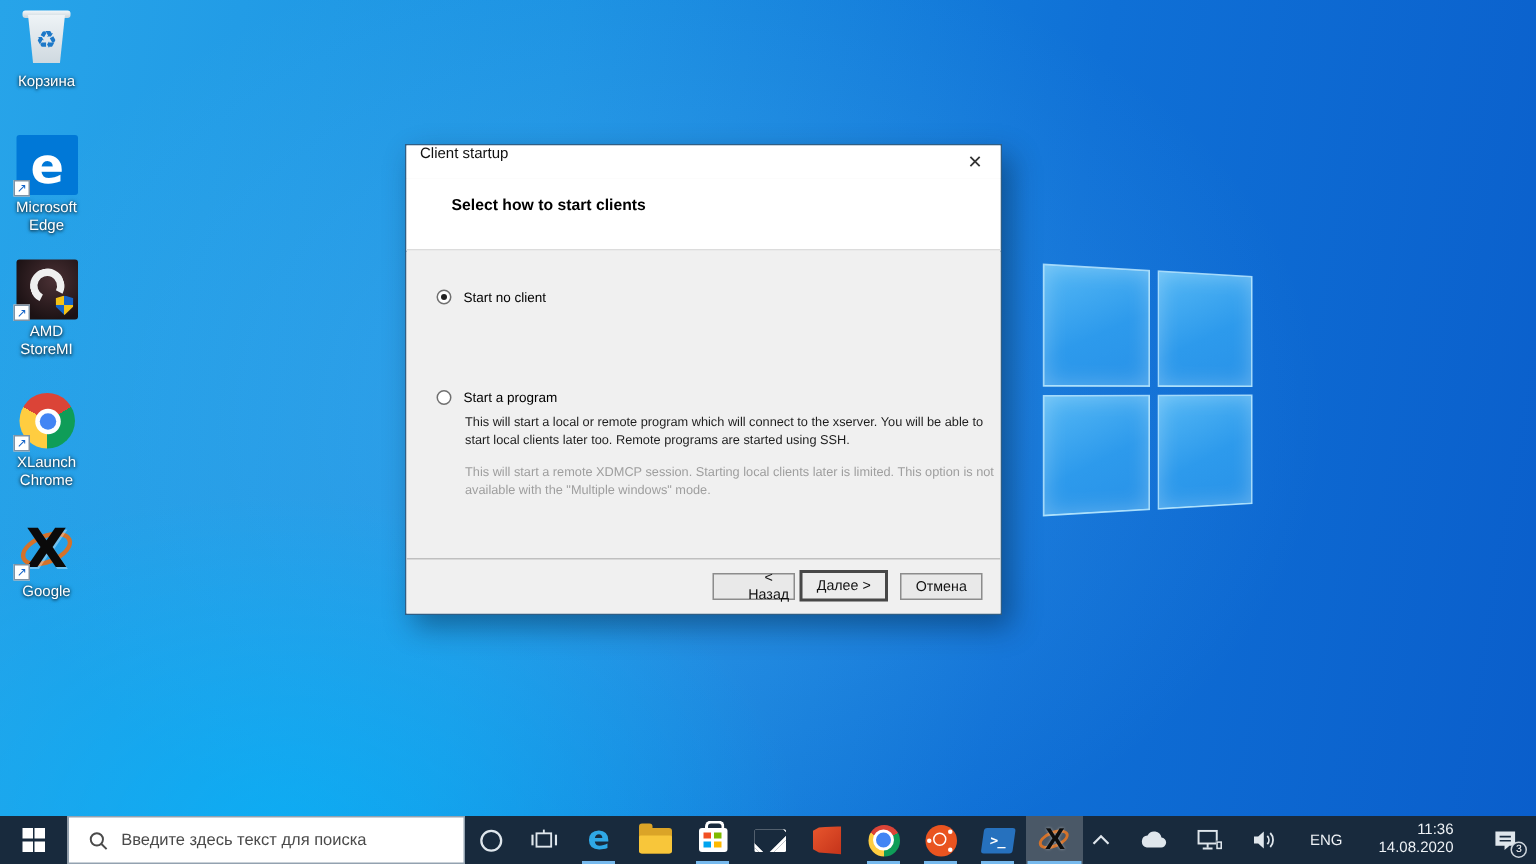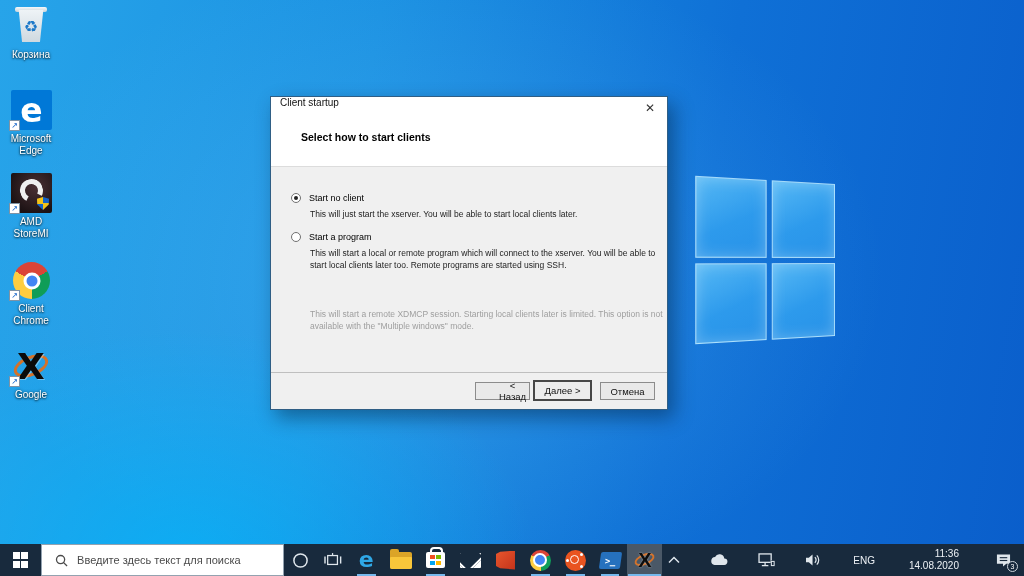--- a/index.html
+++ b/index.html
@@ -128,21 +128,21 @@
   .mi-ubuntu i:nth-child(3){ right:3px; bottom:3px; }
   .mi-ps { width:21px; height:17px; background:#2671be; border-radius:2px; transform:skewX(-8deg);
     display:flex; align-items:center; justify-content:center; color:#fff; font-size:9px; font-weight:bold;
     font-family:"DejaVu Sans Mono",monospace; }
   .mi-xl { position:relative; width:24px; height:24px; }
   .mi-xl .el { position:absolute; left:1px; top:6px; width:21px; height:11px; border-radius:50%;
     border:2px solid #d4722a; transform:rotate(-22deg); }
   .mi-xl .x { position:absolute; inset:0; display:flex; align-items:center; justify-content:center;
     color:#0d0d0d; font-size:20px; font-weight:bold; text-shadow:0 0 2px rgba(255,255,255,.5); }
 
-  .tb-tray { margin-left:auto; display:flex; align-items:center; gap:18px;justify-content:space-between; }
+  .tb-tray { margin-left:auto; display:flex; align-items:center; gap:8px;justify-content:space-between; }
   .tray-ico { display:flex; align-items:center; justify-content:center; height:32px; padding:0 6px; }
   .tray-lang { color:#eef2f6; font-size:10px; padding:0 8px; }
   .tray-clock { color:#eef2f6; font-size:10px; line-height:12px; text-align:right; padding:0 8px; }
   .tray-notif { position:relative; padding:0 12px 0 10px; height:32px; display:flex; align-items:center; }
   .notif-badge { position:absolute; right:6px; bottom:4px; width:11px; height:11px; border-radius:50%;
     background:#16283c; border:1px solid #cfd6dd; color:#fff; font-size:7px; line-height:9px; text-align:center; }
 </style>
 </head>
 <body>
 
@@ -190,21 +190,21 @@
 
   <div class="desk-icon" style="top:260px">
     <div class="di-img">
       <div class="chrome-ball">
           <div class="chrome-hub">
             <div class="chrome-core"></div>
           </div>
         </div>
       <div class="sc-arrow">↗</div>
     </div>
-    <div class="di-label">Client Chrome</div>
+    <div class="di-label">XLaunch Chrome</div>
   </div>
 
   <div class="desk-icon" style="top:346px">
     <div class="di-img">
       <div class="xl-ellipse"></div>
       <div class="xl-x">X</div>
       <div class="sc-arrow">↗</div>
     </div>
     <div class="di-label">Google</div>
   </div>
@@ -219,24 +219,23 @@
     <div class="dlg-header">
       <div class="dlg-heading">Select how to start clients</div>
     </div>
     <div class="dlg-body">
 
       <div class="opt" style="top:25px">
         <div class="opt-row">
           <span class="radio sel"></span>
           <span class="opt-label">Start no client</span>
         </div>
-        <div class="opt-desc">This will just start the xserver. You will be able to start local clients later.</div>
-      </div>
-
-      <div class="opt" style="top:64px">
+      </div>
+
+      <div class="opt" style="top:92px">
         <div class="opt-row">
           <span class="radio"></span>
           <span class="opt-label">Start a program</span>
         </div>
         <div class="opt-desc">This will start a local or remote program which will connect to the xserver. You will be able to start local clients later too. Remote programs are started using SSH.</div>
       </div>
 
       <div class="opt disabled" style="top:135px">
         <div class="opt-desc">This will start a remote XDMCP session. Starting local clients later is limited. This option is not available with the "Multiple windows" mode.</div>
       </div>

